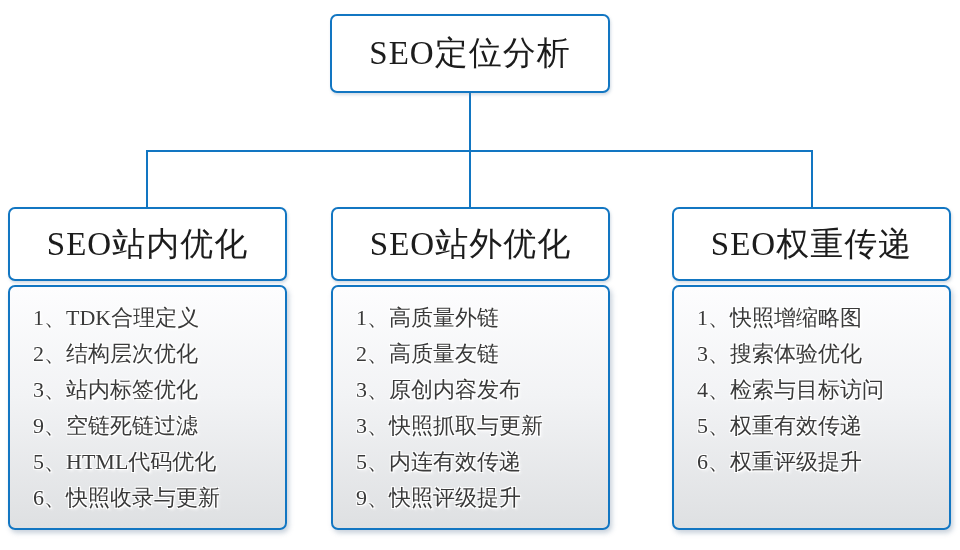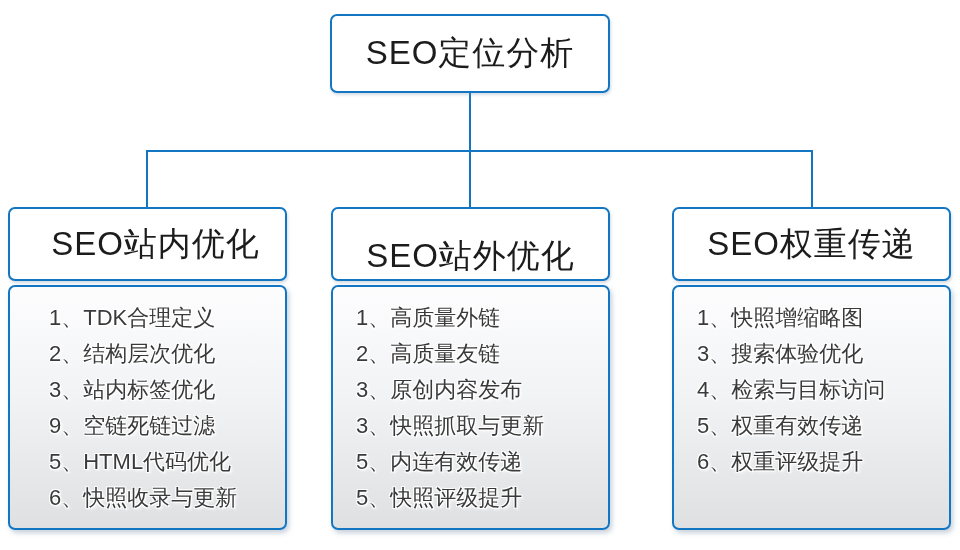--- a/index.html
+++ b/index.html
@@ -1,42 +1,42 @@
 <!DOCTYPE html>
 <html><head>
 <meta charset="utf-8">
 <style>
   html,body{margin:0;padding:0;background:#ffffff;}
   .canvas{
     position:relative;
     width:960px;height:550px;
     background:#ffffff;
-    font-family:Liberation Sans, sans-serif;
+    font-family:Liberation Serif, serif;
     overflow:hidden;
   }
   
   .line{position:absolute;background:#1276c2;}
   .line-root-v{left:469px;top:93px;width:2px;height:115px;}
   .line-h{left:146px;top:150px;width:667px;height:2px;}
   .line-left-v{left:146px;top:151px;width:2px;height:57px;}
   .line-right-v{left:811px;top:151px;width:2px;height:57px;}
   
   .node{
     position:absolute;box-sizing:border-box;
     background:#ffffff;
     border:2px solid #1276c2;border-radius:7px;
     display:flex;align-items:center;justify-content:center;
     font-size:33px;color:#1c1c1c;letter-spacing:1px;
     box-shadow:1px 2px 3px rgba(110,140,170,.30);
     white-space:nowrap;
   }
   .top-box{left:330px;top:14px;width:280px;height:79px;}
   .header-box{top:207px;width:279px;height:74px;}
-  .c1{left:8px;padding-left:16px;}
-  .c2{left:331px;align-items:flex-end;}
+  .c1{left:8px;}
+  .c2{left:331px;}
   .c3{left:672px;}
   .body-box{
     position:absolute;box-sizing:border-box;
     top:285px;width:279px;height:245px;
     border:2px solid #1276c2;border-radius:7px;
     background:linear-gradient(180deg,#fdfdfe 0%,#f2f3f5 45%,#dee0e2 100%);
     box-shadow:2px 3px 5px rgba(110,135,160,.38);
   }
   .body-box ul{
     list-style:none;margin:13px 0 0 0;padding:0 0 0 23px;
@@ -80,21 +80,21 @@
   <div class="node header-box c2">
     <span>SEO站外优化</span>
   </div>
   <div class="body-box c2">
     <ul>
       <li>1、高质量外链</li>
       <li>2、高质量友链</li>
       <li>3、原创内容发布</li>
       <li>3、快照抓取与更新</li>
       <li>5、内连有效传递</li>
-      <li>5、快照评级提升</li>
+      <li>9、快照评级提升</li>
     </ul>
   </div>
 
   <div class="node header-box c3">
     <span>SEO权重传递</span>
   </div>
   <div class="body-box c3">
     <ul>
       <li>1、快照增缩略图</li>
       <li>3、搜索体验优化</li>

